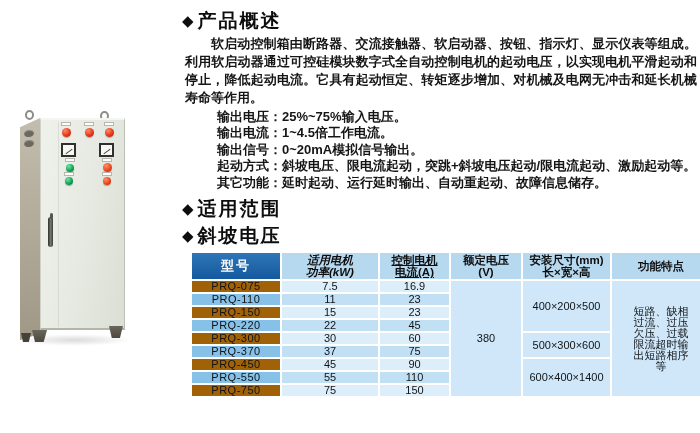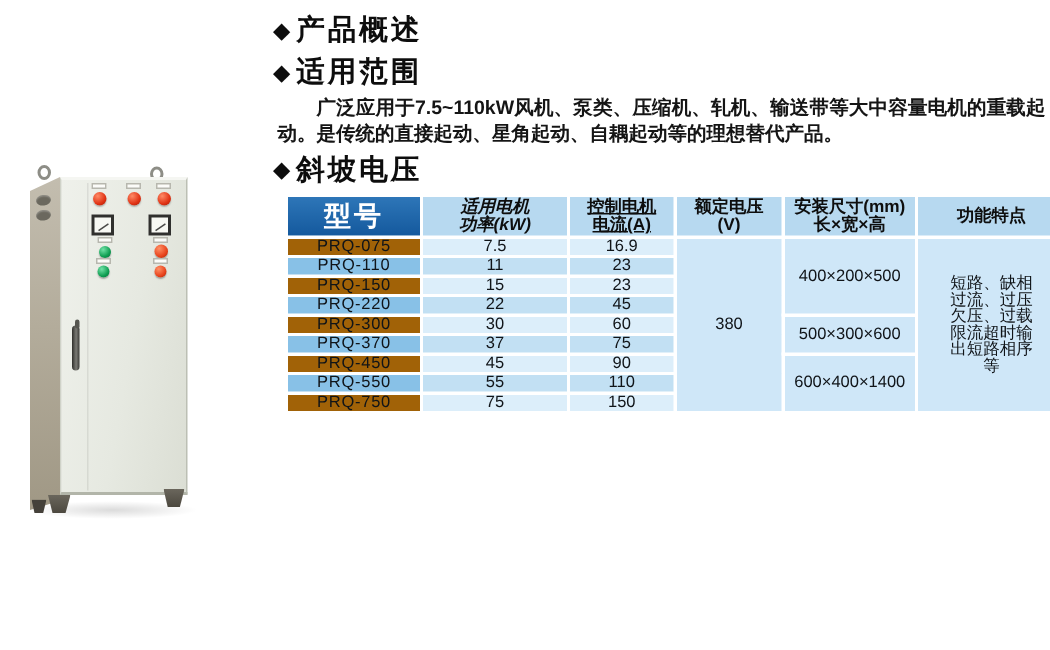--- a/index.html
+++ b/index.html
@@ -57,21 +57,21 @@
   h2.s2{margin-top:8px;}
   p.para2{line-height:17px;margin-bottom:0;}
   h2.s3{margin-top:7px;margin-bottom:5px;}
   
   table.params{border-collapse:collapse;table-layout:fixed;width:508px;margin:0 0 0 20px;}
   table.params th,table.params td{border:2px solid #ffffff;padding:0;text-align:center;
     overflow:hidden;}
   table.params th{height:26px;background:#b7d9f0;color:#0e0e0e;font-size:11.5px;
     font-weight:700;line-height:12.5px;white-space:pre-line;}
   table.params th.model-head{background:linear-gradient(180deg,#2e76b8,#14599d);
-    color:#ffffff;font-size:18px;letter-spacing:2px;}
+    color:#ffffff;font-size:13px;letter-spacing:2px;}
   table.params th:nth-child(1){width:88px;}
   table.params th:nth-child(2){width:96px;font-style:italic;}
   table.params th:nth-child(3){width:69px;text-decoration:underline;}
   table.params th:nth-child(4){width:70px;}
   table.params th:nth-child(5){width:87px;}
   table.params th:nth-child(6){width:98px;}
   table.params td{height:11px;font-size:11px;line-height:11px;color:#101418;font-weight:400;}
   tr.odd td{background:#dceefa;}
   tr.even td{background:#c2e0f3;}
   td.model{font-weight:700;font-size:11px;letter-spacing:.5px;color:#16345a;}
@@ -120,23 +120,30 @@
 
     <div class="handle"></div>
     <div class="foot f3"></div>
     <div class="foot f1"></div>
     <div class="foot f2"></div>
   </div>
 
   <div class="content">
 
     <h2 class="sec first"><span class="diamond">◆</span><span>产品概述</span></h2>
+    <p class="para">软启动控制箱由断路器、交流接触器、软启动器、按钮、指示灯、显示仪表等组成。利用软启动器通过可控硅模块数字式全自动控制电机的起动电压，以实现电机平滑起动和停止，降低起动电流。它具有起动恒定、转矩逐步增加、对机械及电网无冲击和延长机械寿命等作用。</p>
+    <div class="specs">
+      <div>输出电压：25%~75%输入电压。</div>
+      <div>输出电流：1~4.5倍工作电流。</div>
+      <div>输出信号：0~20mA模拟信号输出。</div>
+      <div>起动方式：斜坡电压、限电流起动，突跳+斜坡电压起动/限电流起动、激励起动等。</div>
+      <div>其它功能：延时起动、运行延时输出、自动重起动、故障信息储存。</div>
+    </div>
 
     <h2 class="sec s2"><span class="diamond">◆</span><span>适用范围</span></h2>
-    <p class="para para2">广泛应用于7.5~110kW风机、泵类、压缩机、轧机、输送带等大中容量电机的重载起动。是传统的直接起动、星角起动、自耦起动等的理想替代产品。</p>
 
     <h2 class="sec s3"><span class="diamond">◆</span><span>斜坡电压</span></h2>
 
     <table class="params">
       <thead>
         <tr>
           <th class="model-head">型号</th>
           <th>适用电机
 功率(kW)</th>
           <th>控制电机

